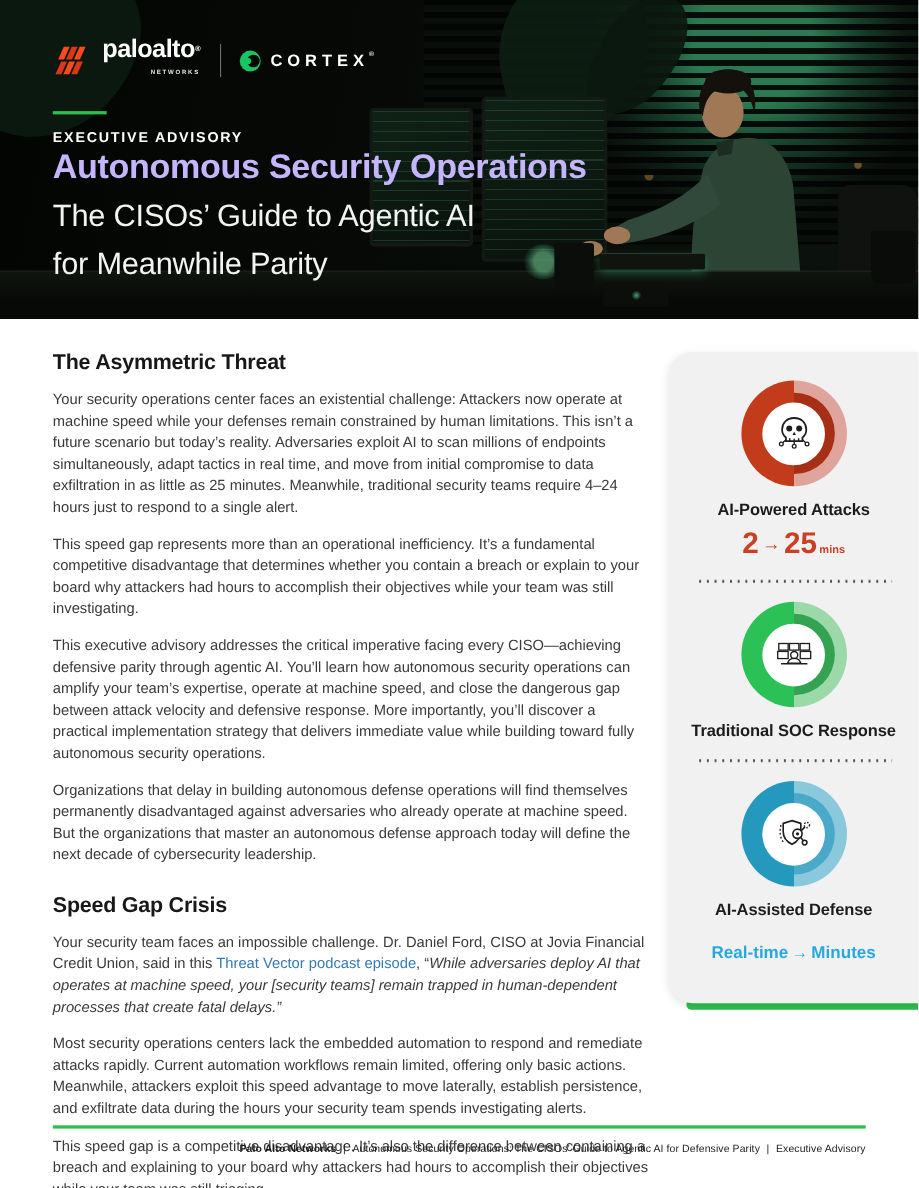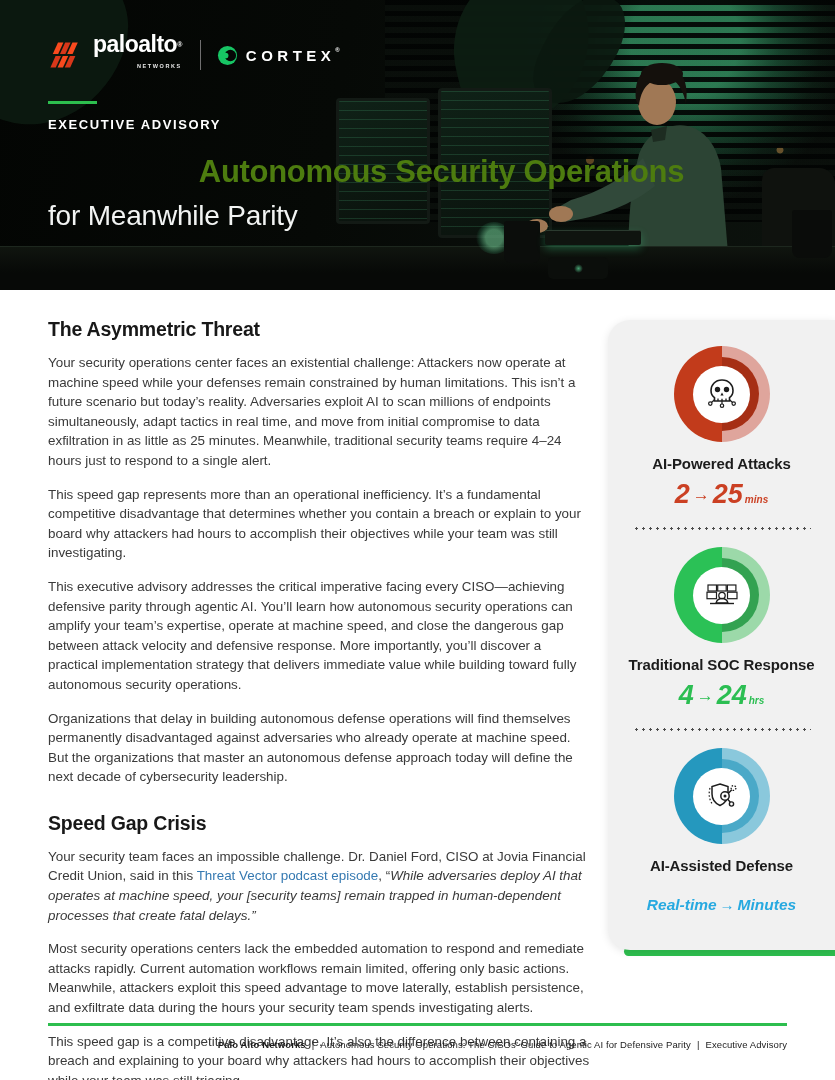--- a/index.html
+++ b/index.html
@@ -56,21 +56,21 @@
   .pa-reg { font-size:7px; vertical-align:top; position:relative; top:1px; }
   .pa-networks { display:block; text-align:right; font-size:5.5px; letter-spacing:1.6px; font-weight:bold; color:#e8e8e8; margin-top:2px; }
   .logo-divider { width:1px; height:30px; background:#6f6f6f; margin:0 16px 0 18px; }
   .cortex { display:flex; align-items:center; }
   .cortex-mark { width:21px; height:21px; margin-right:8px; }
   .cortex-text { color:#fff; font-size:15px; font-weight:bold; letter-spacing:4.5px; }
   .cortex-reg { font-size:6px; vertical-align:top; letter-spacing:0; }
 
   .rule { width:49px; height:3px; margin-top:25px; }
   .eyebrow { margin-top:13px; color:#fff; font-size:13px; font-weight:bold; letter-spacing:1.6px; }
-  .title1 { margin-top:22px; color:#4d7c0f; font-size:31px; font-weight:800; letter-spacing:-0.3px;text-align:center; }
+  .title1 { margin-top:2px; color:#c4b5fd; font-size:31px; font-weight:800; letter-spacing:-0.3px; }
   .title2 { margin-top:7px; color:#f2f4f3; font-size:28px; font-weight:400; line-height:37px; letter-spacing:-0.2px; }
 
   
   .content { position:relative; padding:16px 0 0 48px; }
   .left-col { width:545px; }
   h2 { font-size:19.5px; font-weight:700; color:#181818; margin:12px 0 12px; letter-spacing:-0.2px; }
   h2.second { margin-top:25px; }
   .left-col p { font-size:13.4px; line-height:19.6px; color:#3a3a3a; margin:0 0 14px; }
   .quote { font-style:italic; }
   a.podcast-link { text-decoration:none; cursor:pointer; }
@@ -79,21 +79,21 @@
   .stats-wrap { position:absolute; top:30px; right:0; width:227px; }
   .card-bar { position:absolute; bottom:-6px; left:16px; right:0; height:9px; border-radius:8px 0 0 8px; z-index:0; }
   .stats-card { position:relative; z-index:1; background:#f1f1f1; border-radius:22px 0 0 22px;
     box-shadow:0 2px 8px rgba(0,0,0,0.10); padding:26px 14px 36px; text-align:center; }
   .donut { width:96px; height:96px; border-radius:50%; margin:0 auto;
     background:conic-gradient(var(--or) 0 50%, var(--l) 50% 100%); display:grid; place-items:center; }
   .donut-mid { width:74px; height:74px; border-radius:50%;
     background:conic-gradient(var(--ir) 0 50%, var(--l) 50% 100%); display:grid; place-items:center; }
   .donut-core { width:57px; height:57px; border-radius:50%; background:#fff; display:grid; place-items:center; }
   .stat-label { margin-top:13px; font-size:15px; font-weight:bold; color:#1c1c1c; letter-spacing:-0.1px; }
-  .stat-value { margin-top:7px; font-size:27px; font-weight:800; color:var(--c);font-style:italic; }
+  .stat-value { margin-top:7px; font-size:27px; font-weight:800; color:var(--c); }
   .stat-value .arr { font-size:17px; font-weight:bold; position:relative; top:-3px; padding:0 3px; }
   .stat-value .unit { font-size:10px; font-weight:bold; margin-left:2px; }
   .stat-value.small { font-size:15.5px; margin-top:22px; }
   .stat-value.small .arr { font-size:15px; top:0; }
   .dots { height:3px; width:178px; margin:17px auto 17px;
     background-image:radial-gradient(circle, #4c4c4c 1.15px, transparent 1.35px);
     background-size:7px 3px; background-repeat:repeat-x; }
 
   
   .footer { position:absolute; left:48px; top:1023px; width:739px;text-align:right; }
@@ -159,20 +159,21 @@
           </svg>
           <div class="cortex-text">
             <span>CORTEX</span><span class="cortex-reg">®</span>
           </div>
         </div>
       </div>
 
       <div class="rule" style="background: var(--c); --c: #2DBE4E;"></div>
       <div class="eyebrow">EXECUTIVE ADVISORY</div>
       <h1 class="title1">Autonomous Security Operations</h1>
+      <div class="title2">The CISOs’ Guide to Agentic AI</div>
       <div class="title2">for Meanwhile Parity</div>
     </div>
   </header>
 
   <main class="content">
     <div class="left-col">
       <section>
         <h2>The Asymmetric Threat</h2>
         <p>Your security operations center faces an existential challenge: Attackers now operate at machine speed while your defenses remain constrained by human limitations. This isn’t a future scenario but today’s reality. Adversaries exploit AI to scan millions of endpoints simultaneously, adapt tactics in real time, and move from initial compromise to data exfiltration in as little as 25 minutes. Meanwhile, traditional security teams require 4–24 hours just to respond to a single alert.</p>
         <p>This speed gap represents more than an operational inefficiency. It’s a fundamental competitive disadvantage that determines whether you contain a breach or explain to your board why attackers had hours to accomplish their objectives while your team was still investigating.</p>
@@ -229,23 +230,20 @@
                 <rect x="3" y="15.2" width="9.5" height="6.5" fill="none" stroke="#1d1d1d" stroke-width="1.2"></rect>
                 <rect x="23.5" y="15.2" width="9.5" height="6.5" fill="none" stroke="#1d1d1d" stroke-width="1.2"></rect>
                 <circle cx="18" cy="18.5" r="3.2" fill="none" stroke="#1d1d1d" stroke-width="1.3"></circle>
                 <path d="M12 26 C13 22.5 15 21.5 18 21.5 C21 21.5 23 22.5 24 26 Z" fill="none" stroke="#1d1d1d" stroke-width="1.3"></path>
                 <path d="M6 26.5 L30 26.5" stroke="#1d1d1d" stroke-width="1.4"></path>
               </svg>
             </div>
               </div>
           </div>
           <div class="stat-label">Traditional SOC Response</div>
-          <div class="stat-value" style="--c: #2BBE52;">
-            <span>4</span><span class="arr">→</span><span>24</span><span class="unit">hrs</span>
-          </div>
         </div>
 
         <div class="dots"></div>
 
         <div class="stat">
           <div class="donut" style="--l: #2598BE; --or: #8AC8DC; --ir: #4AA9C8;">
             <div class="donut-mid">
                 <div class="donut-core">
               <svg width="36" height="36" viewBox="0 0 36 36">
                 <path d="M16 6 L24 8.5 L24 16 C24 22 20.5 25.5 16 27.5 C11.5 25.5 8 22 8 16 L8 8.5 Z" fill="none" stroke="#1d1d1d" stroke-width="1.5"></path>

